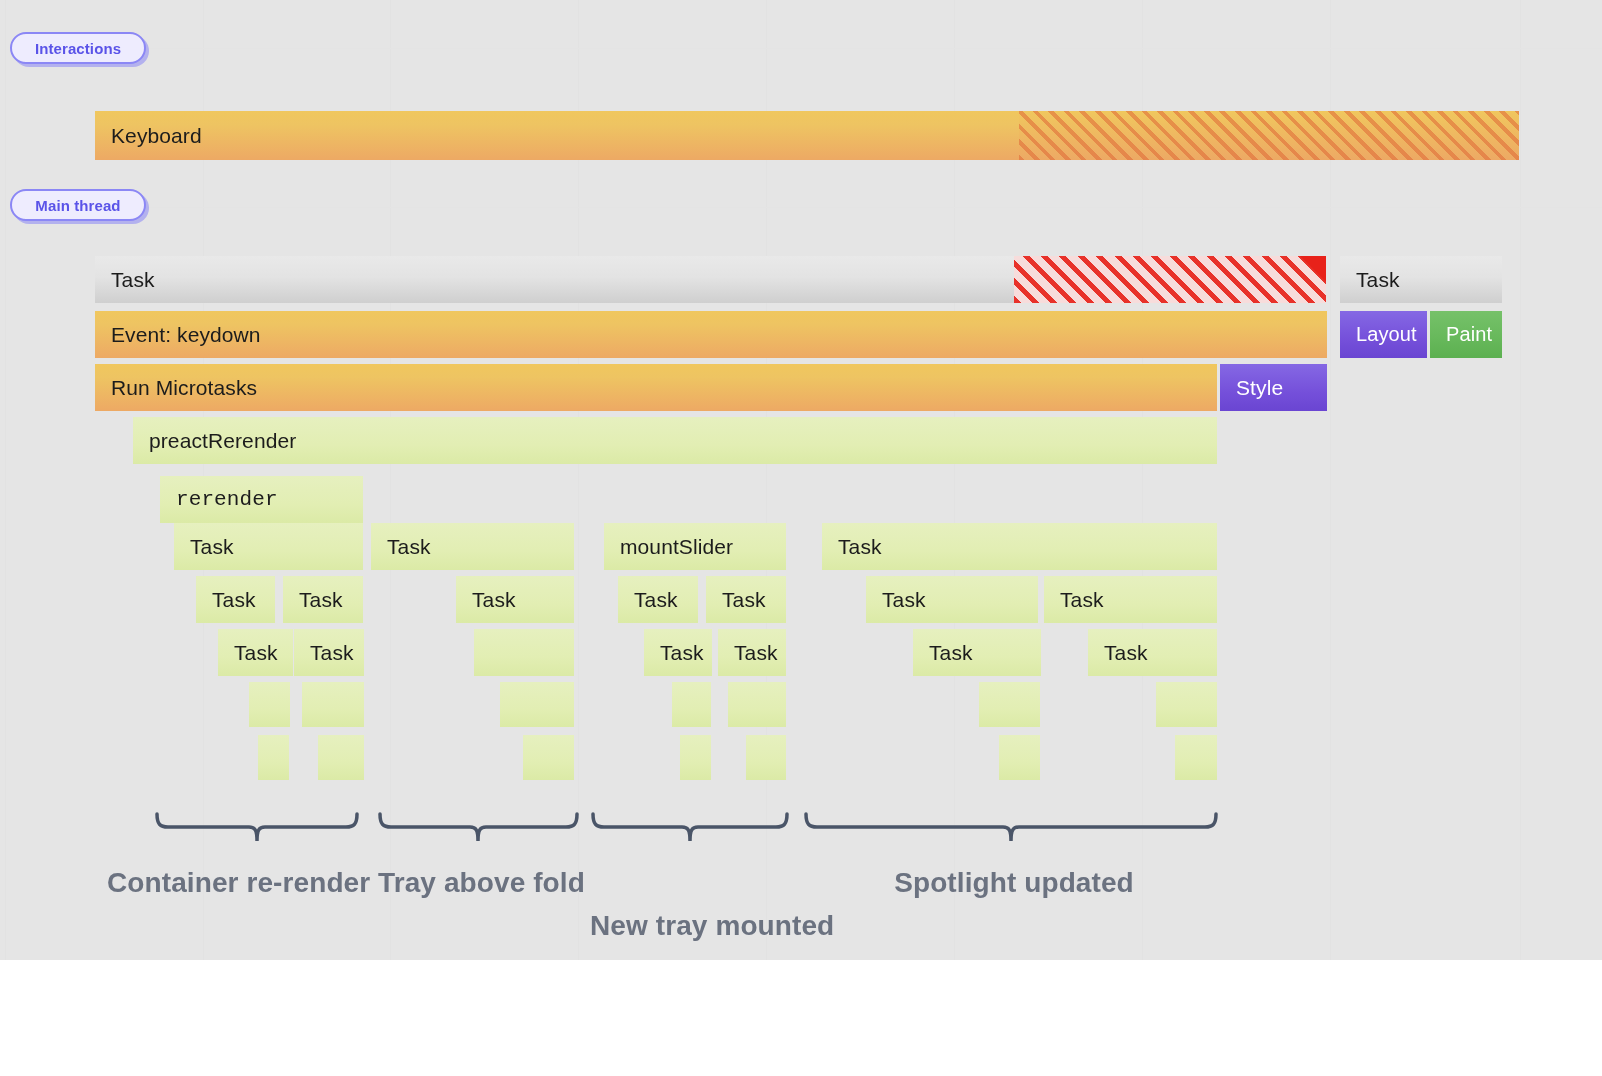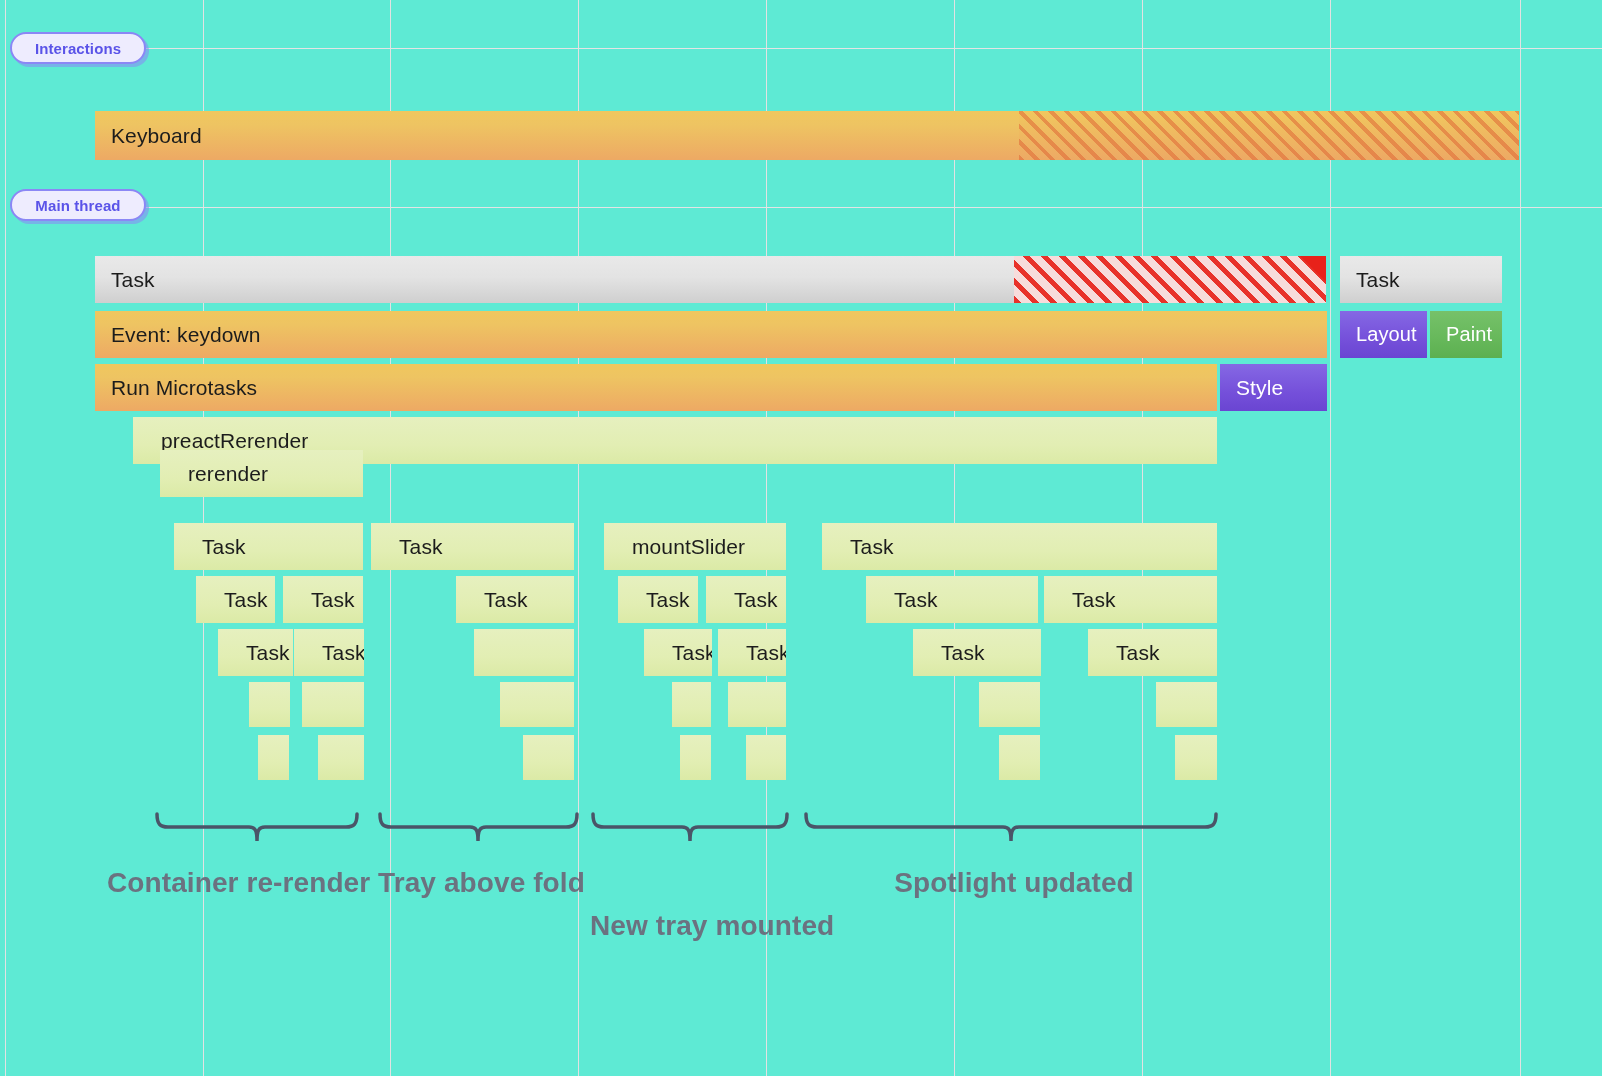--- a/index.html
+++ b/index.html
@@ -7,23 +7,23 @@
     padding: 0;
     background: #ffffff;
   }
   body {
     font-family: "Liberation Sans", sans-serif;
     -webkit-font-smoothing: antialiased;
   }
   #stage {
     position: relative;
     width: 1602px;
-    height: 1076px;
+    height: 960px;
     overflow: hidden;
-    background: #5eead4;
+    background: #e5e5e5;
   }
 
   
   .gridline {
     position: absolute;
     top: 0;
     width: 1px;
     height: 1076px;
     background: #e2e2e2;
   }
@@ -91,21 +91,20 @@
   .red-corner {
     position: absolute;
     top: 0;
     right: 0;
     width: 0; height: 0;
     border-top: 26px solid #e8221a;
     border-left: 26px solid transparent;
   }
   .bar.green {
     background: linear-gradient(180deg, #e6f0bf 0%, #e2eeb3 60%, #dbeaa6 100%);
-    padding-left: 12px;
   }
   .bar.violet {
     background: linear-gradient(180deg, #8568e4 0%, #7550da 60%, #6a45d2 100%);
   }
   .bar.violet .bar-label { color: #ffffff; }
   .bar.paintgreen {
     background: linear-gradient(180deg, #76c169 0%, #68b95c 55%, #5cb050 100%);
   }
   .bar.paintgreen .bar-label { color: #ffffff; }
 
@@ -176,21 +175,21 @@
     <span class="bar-label">Run Microtasks</span>
   </div>
   <div class="bar violet" style="left:1220px; top:364px; width:107px; height:47px;">
     <span class="bar-label">Style</span>
   </div>
 
   <div class="bar green" style="left:133px; top:417px; width:1084px; height:47px;">
     <span class="bar-label">preactRerender</span>
   </div>
 
-  <div class="bar green" style="left:160px; top:450px; width:203px; height:47px;">
+  <div class="bar green" style="left:160px; top:476px; width:203px; height:47px;font-family:Liberation Mono, monospace;">
     <span class="bar-label">rerender</span>
   </div>
 
   <div class="bar green" style="left:174px; top:523px; width:189px; height:47px;">
     <span class="bar-label">Task</span>
   </div>
   <div class="bar green" style="left:371px; top:523px; width:203px; height:47px;">
     <span class="bar-label">Task</span>
   </div>
   <div class="bar green" style="left:604px; top:523px; width:182px; height:47px;">

